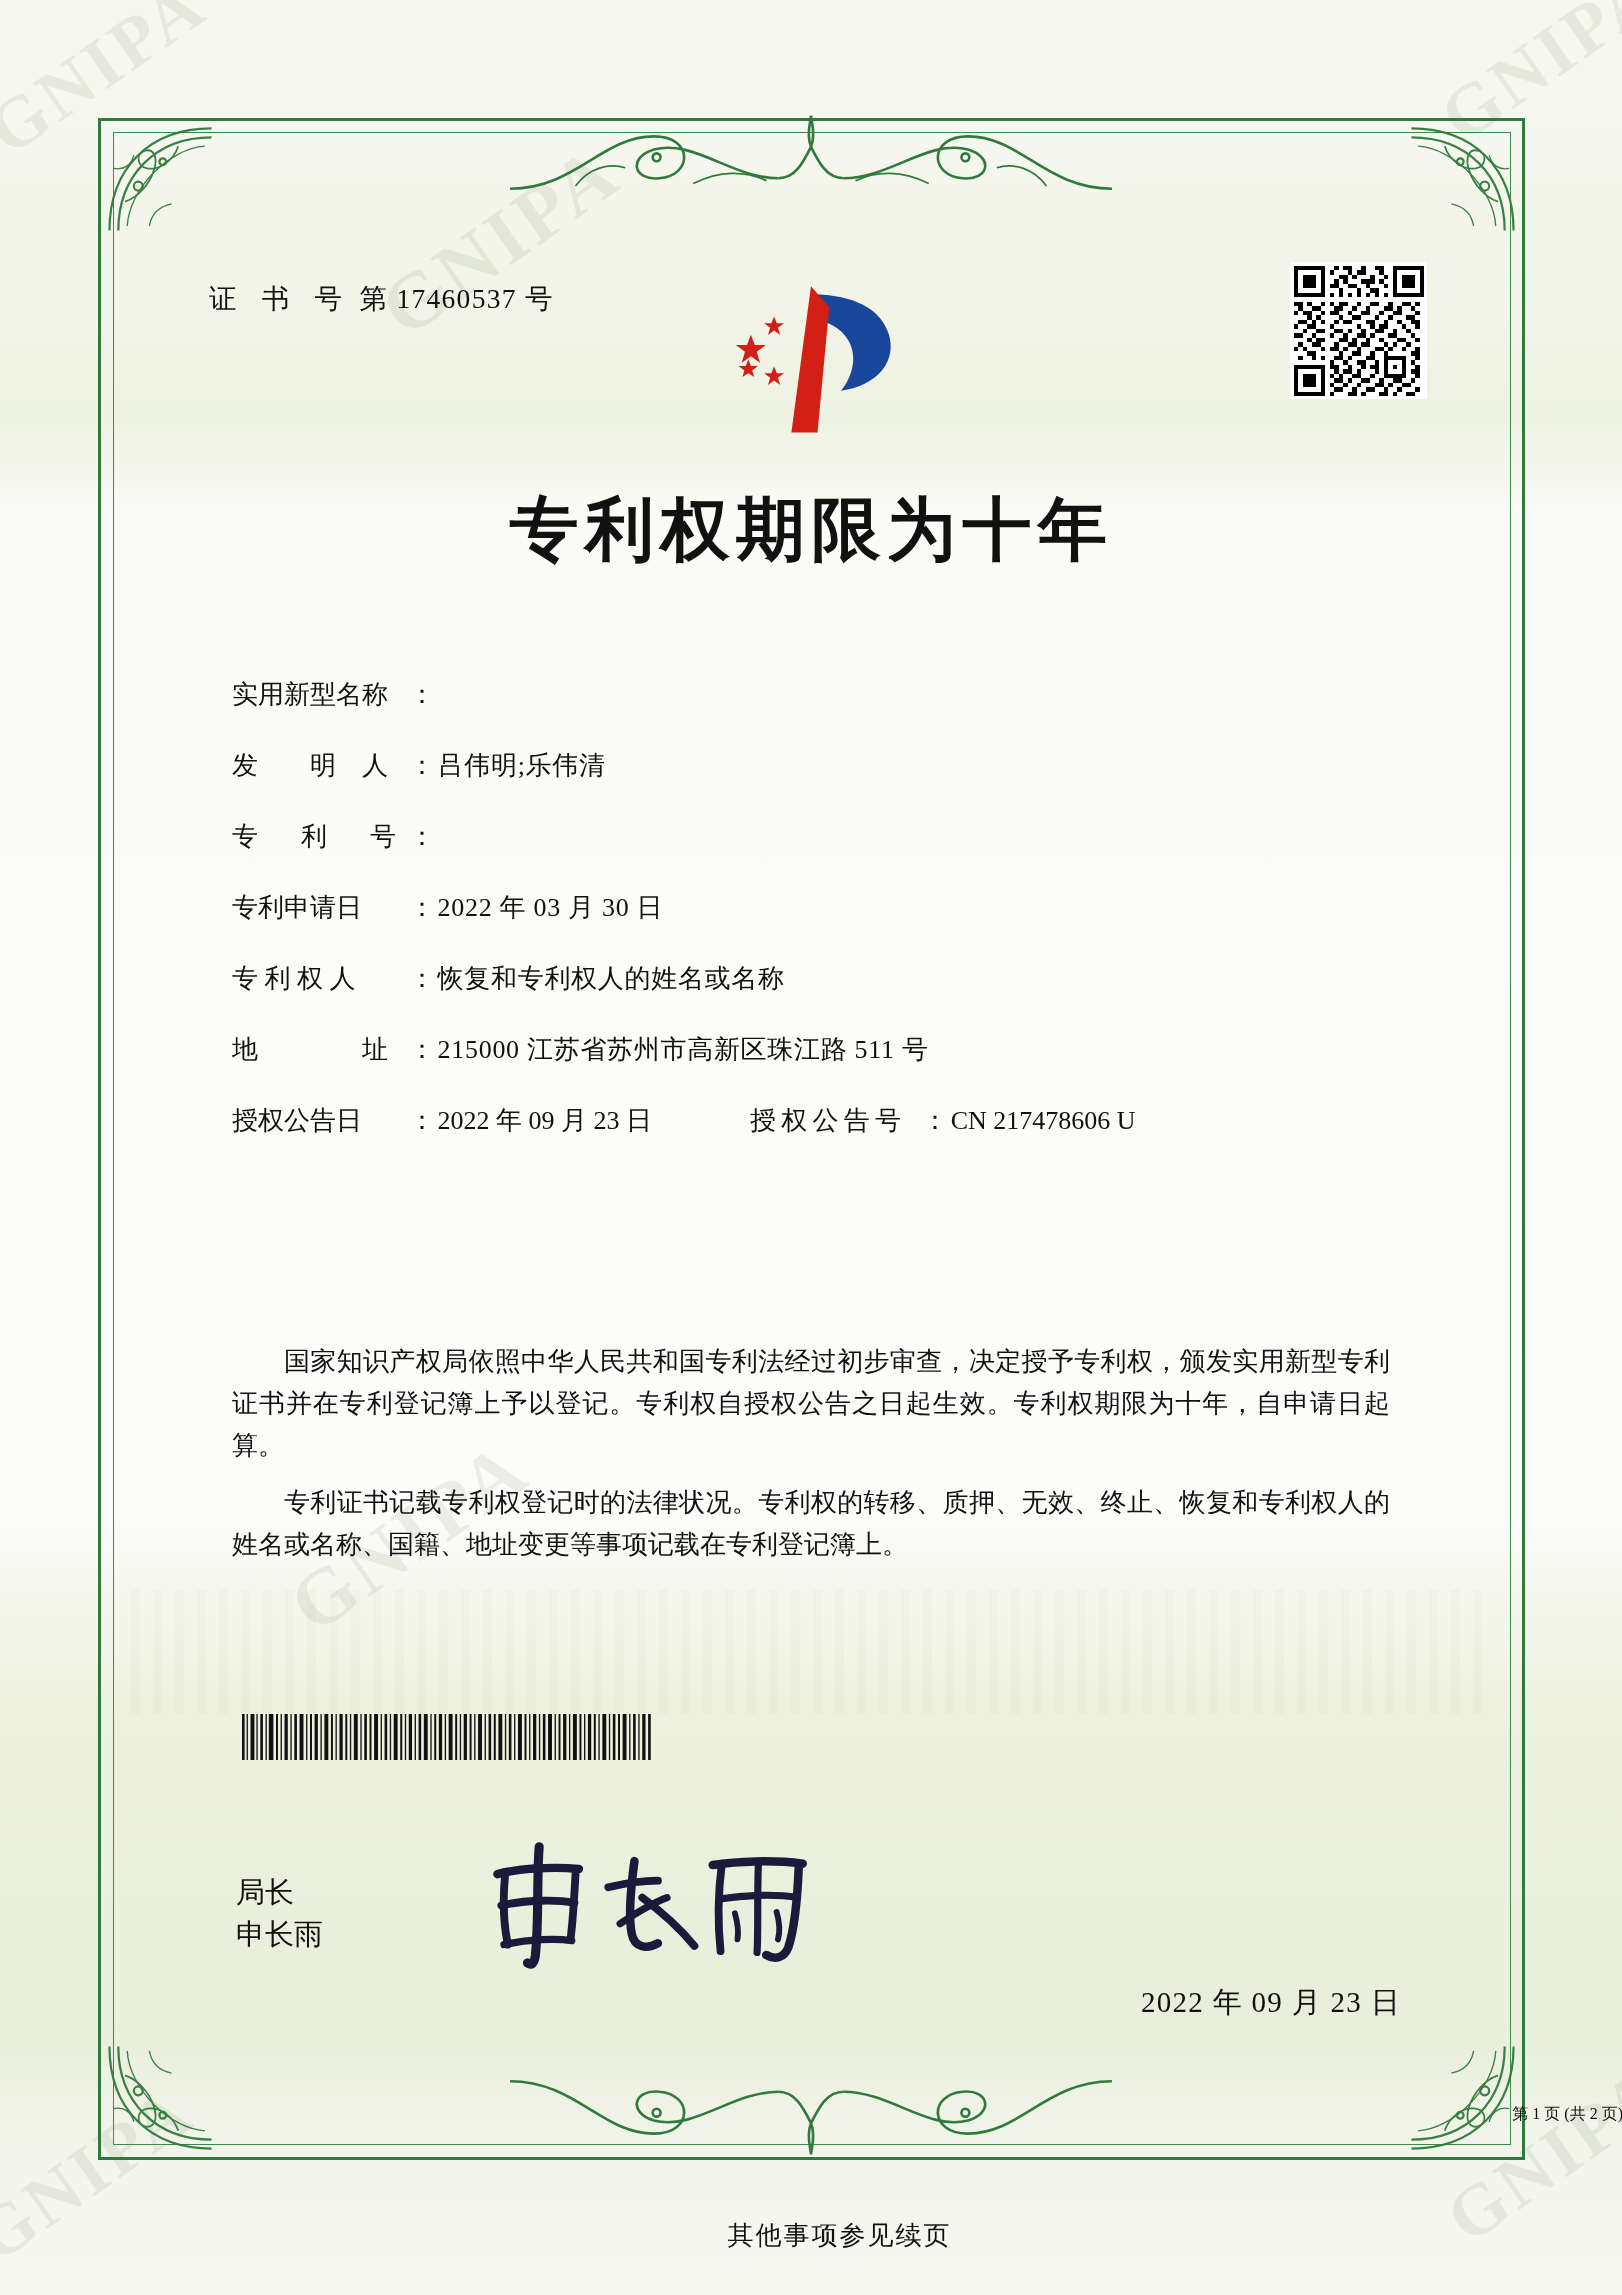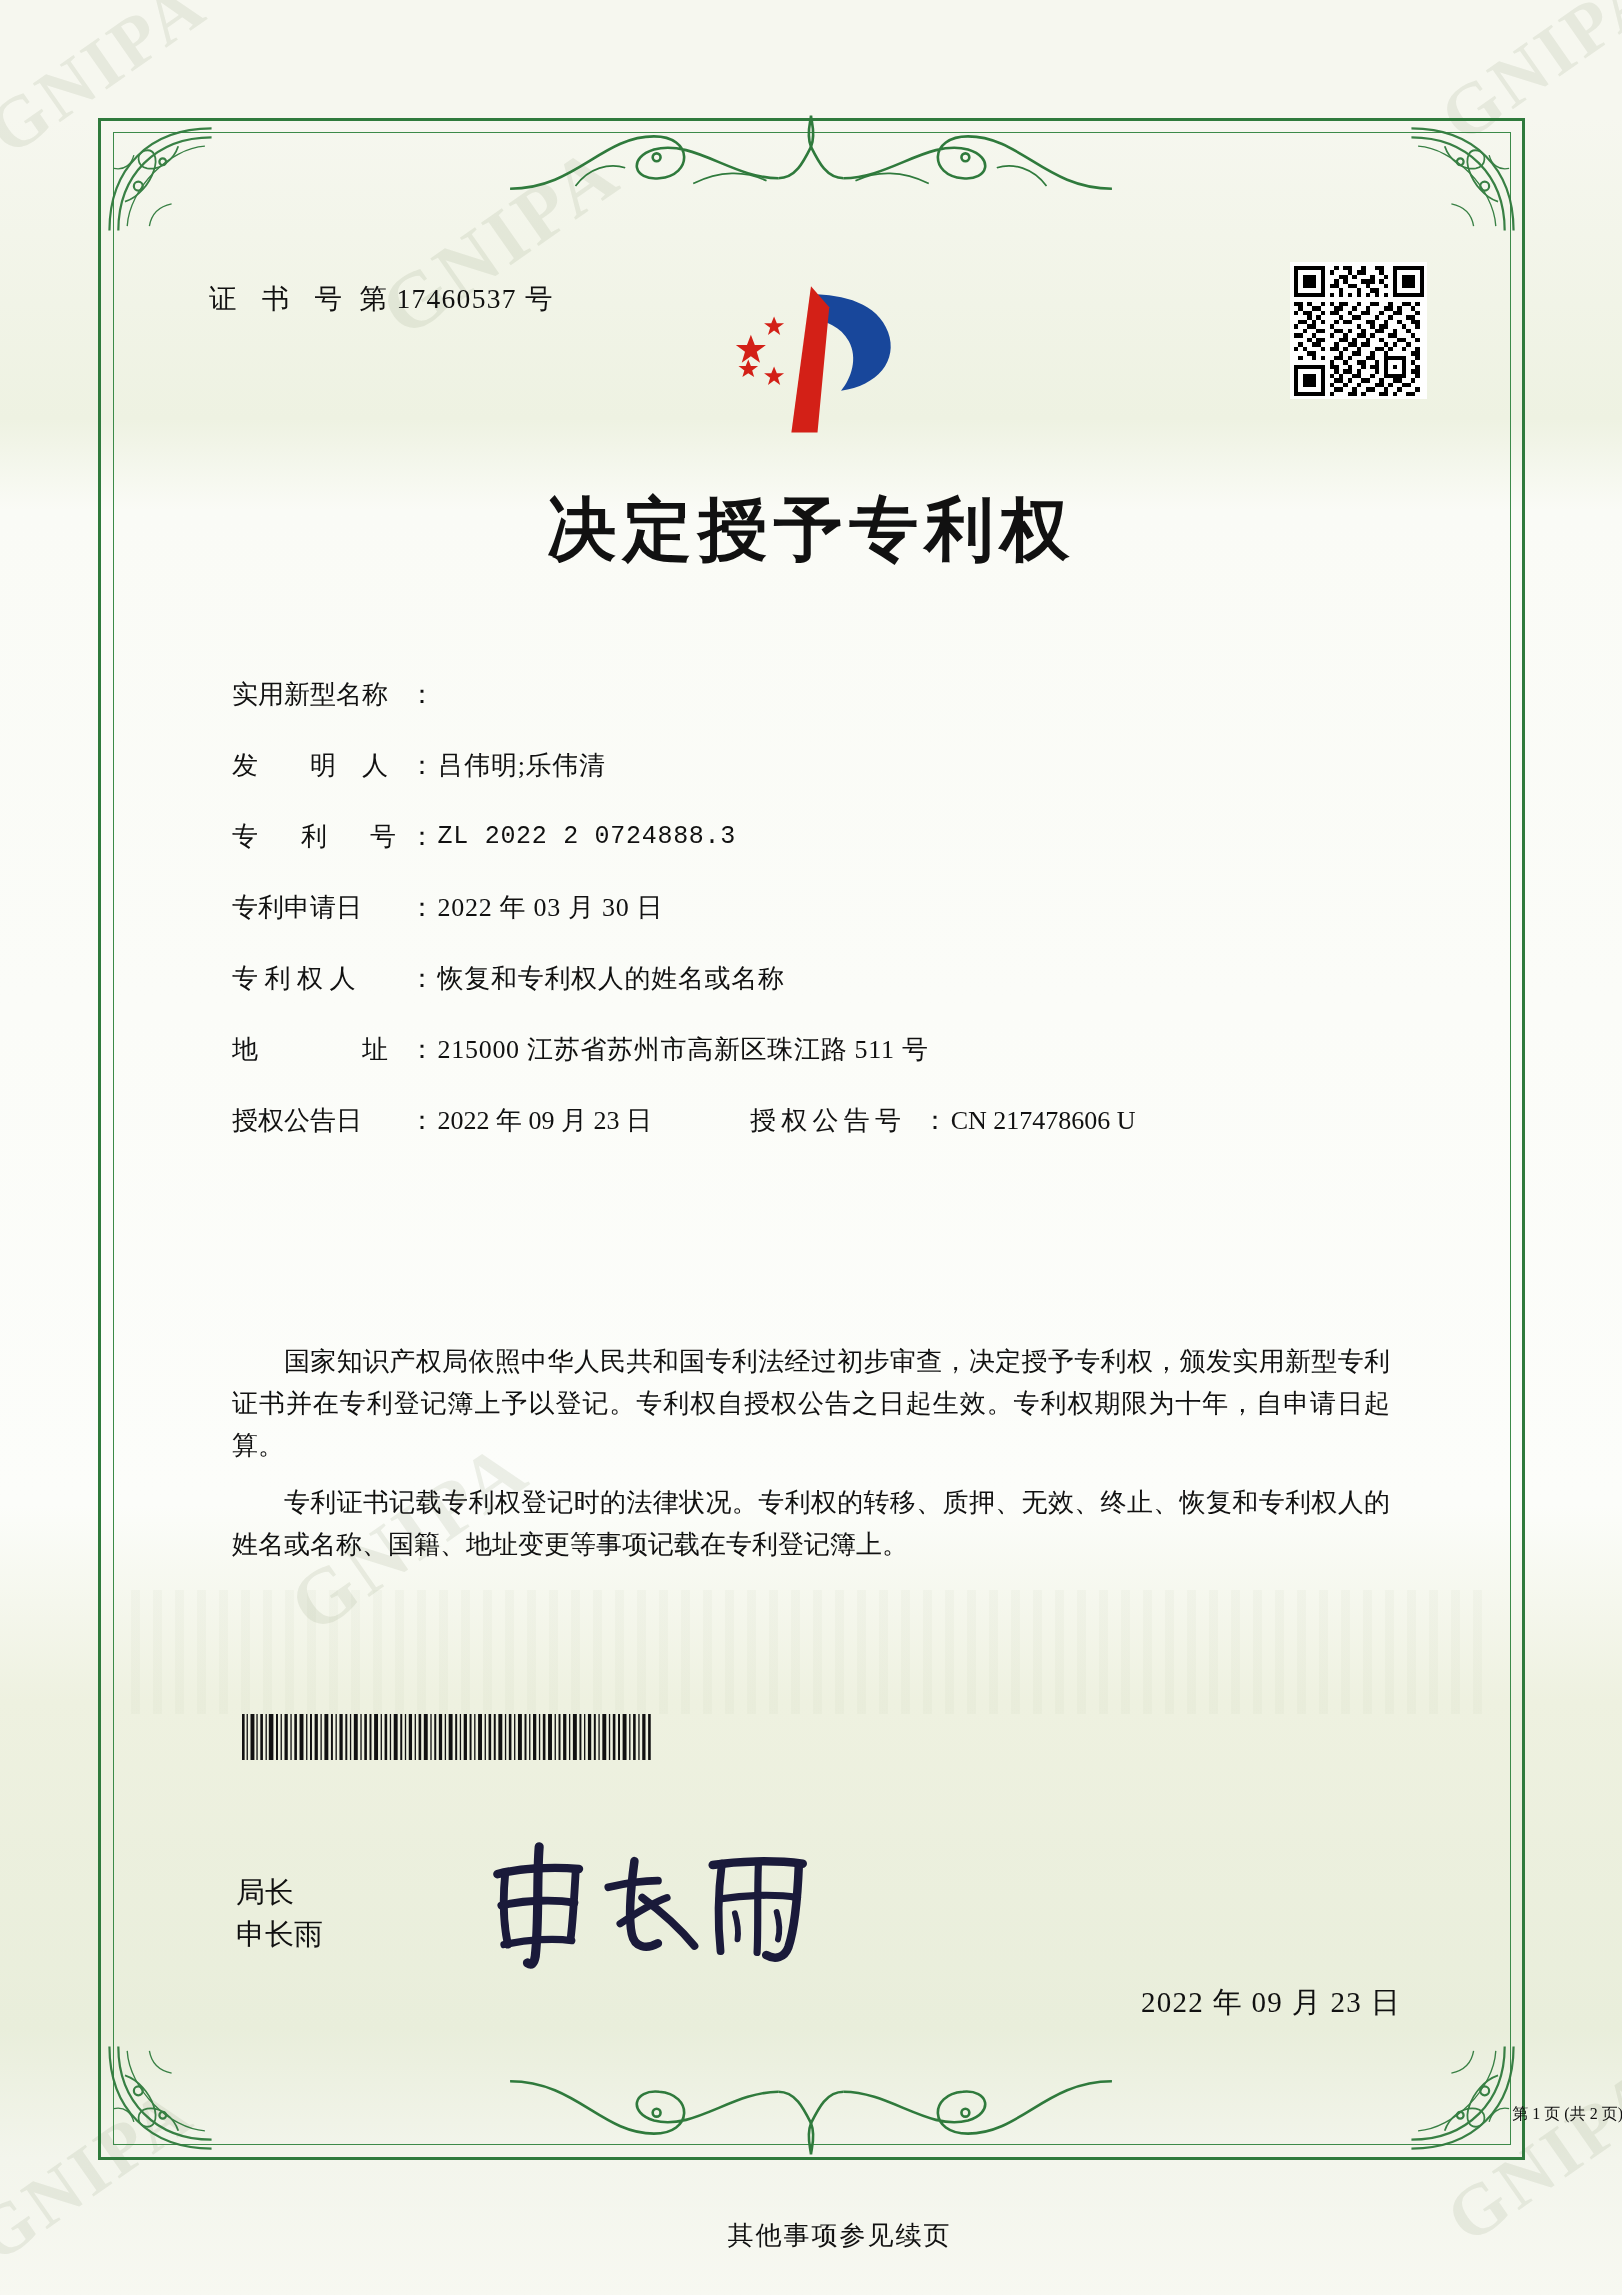--- a/index.html
+++ b/index.html
@@ -584,36 +584,35 @@
     <path d="M150 230 L160 230 L176 48 L154 28 Z" fill="#ffffff" opacity="0.0"></path>
 
     <g fill="#d32017">
       <polygon points="58,82 64,98 81,98 67,108 72,125 58,115 44,125 49,108 35,98 52,98"></polygon>
       <polygon points="96,50 101,62 114,62 103,70 107,83 96,75 85,83 89,70 78,62 91,62" transform="scale(0.85) translate(14,14)"></polygon>
       <polygon points="96,140 101,152 114,152 103,160 107,173 96,165 85,173 89,160 78,152 91,152" transform="scale(0.85) translate(14,14)"></polygon>
       <polygon points="46,140 50,150 61,150 52,157 55,167 46,161 37,167 40,157 31,150 42,150" transform="translate(8,-20)"></polygon>
     </g>
   </svg>
 
-  <div class="title">决定授予专利权</div>
+  <div class="title">专利权期限为十年</div>
 
   <div class="fields">
     <div class="frow">
       <span class="flabel">实用新型名称</span>
       <span class="fcolon">：</span>
     </div>
     <div class="frow">
       <span class="flabel">发　　明　人</span>
       <span class="fcolon">：</span>
       <span class="fvalue">吕伟明;乐伟清</span>
     </div>
     <div class="frow">
       <span class="flabel sp-mid">专　利　号</span>
       <span class="fcolon">：</span>
-      <span class="fvalue mono">ZL 2022 2 0724888.3</span>
     </div>
     <div class="frow">
       <span class="flabel">专利申请日</span>
       <span class="fcolon">：</span>
       <span class="fvalue">2022 年 03 月 30 日</span>
     </div>
     <div class="frow">
       <span class="flabel">专 利 权 人</span>
       <span class="fcolon">：</span>
       <span class="fvalue">恢复和专利权人的姓名或名称</span>

